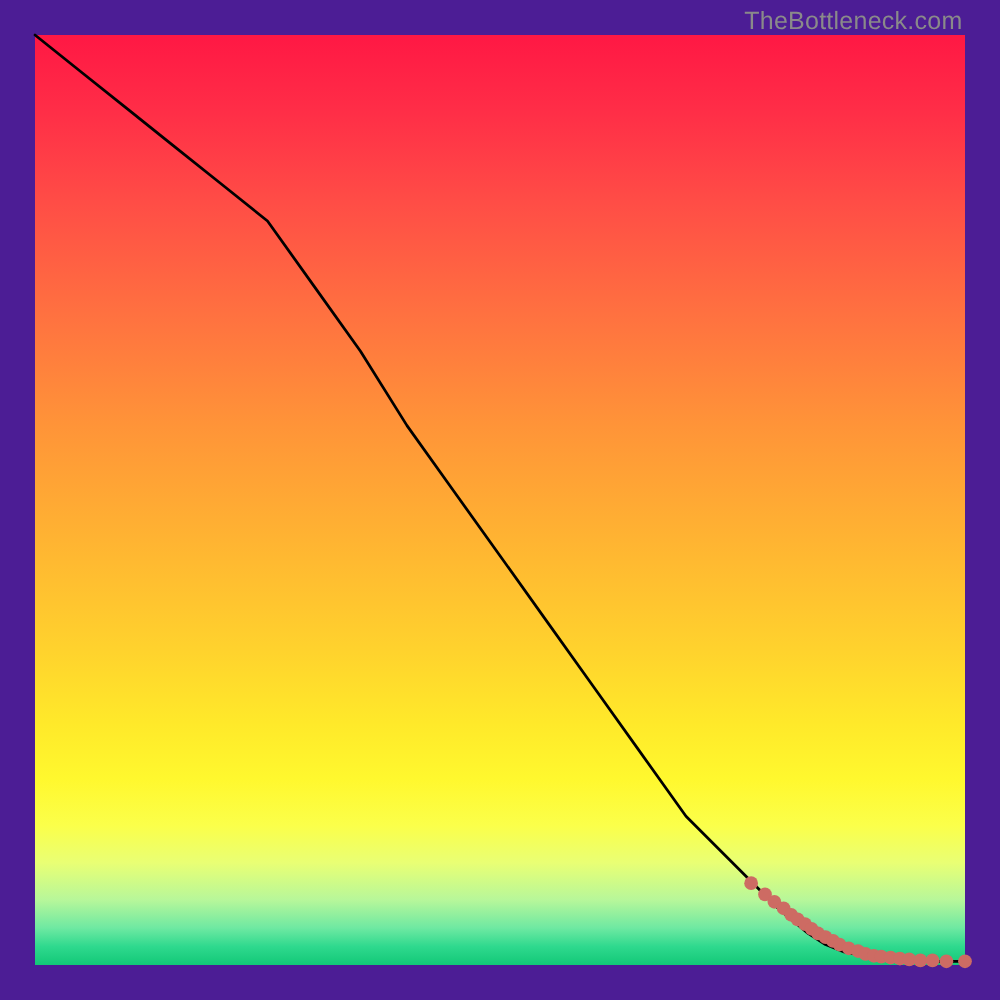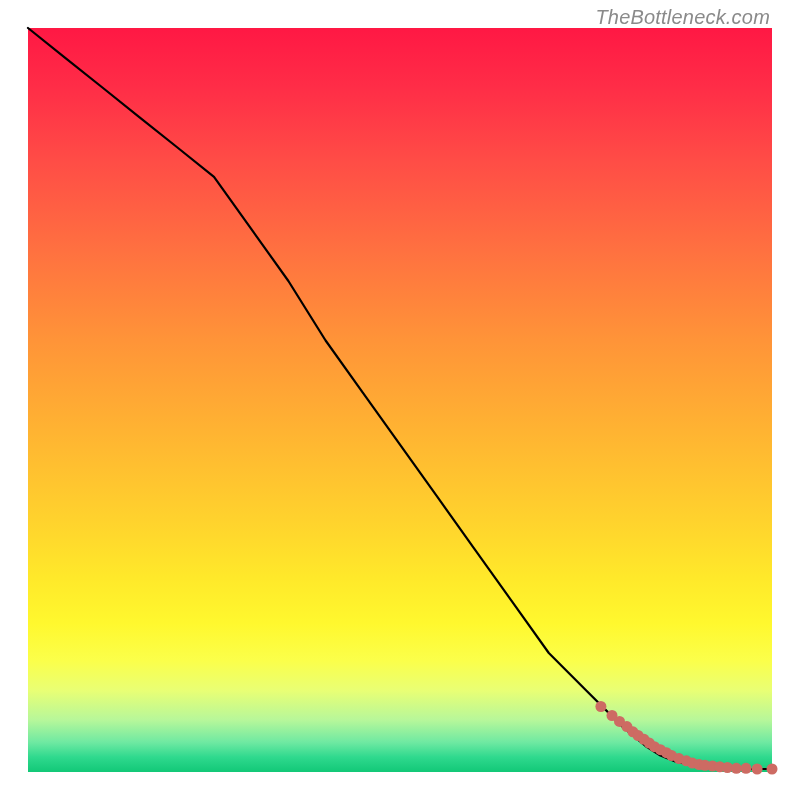--- a/index.html
+++ b/index.html
@@ -10,22 +10,21 @@
     background: #000;
     overflow: hidden;
     font-family: Arial, Helvetica, sans-serif;
   }
   .frame {
     position: absolute;
     top: 0;
     left: 0;
     width: 800px;
     height: 800px;
-    background: #ffffff;
-    font-style: italic;
+    background: #4c1d95;
   }
   .plot {
     position: absolute;
     top: 28px;
     left: 28px;
     width: 744px;
     height: 744px;
     
     background: linear-gradient(
       to bottom,

